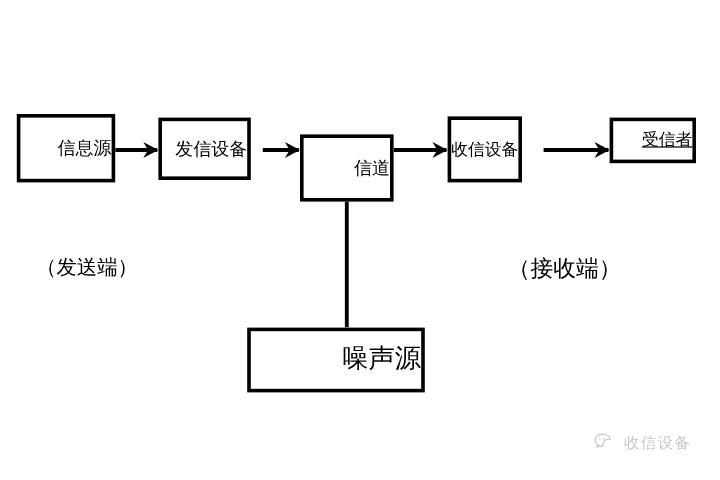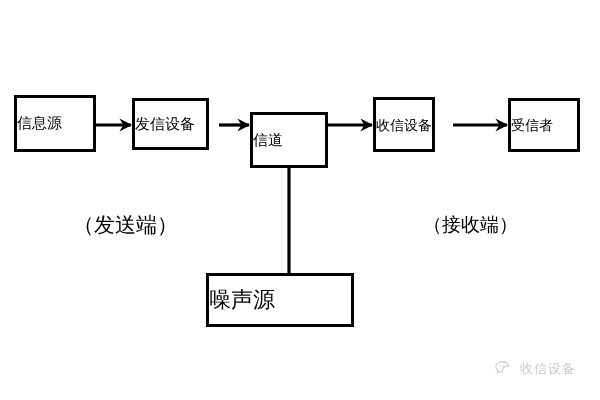--- a/index.html
+++ b/index.html
@@ -24,21 +24,21 @@
     width: 600px;
     height: 400px;
   }
   .node-box {
     position: absolute;
     box-sizing: border-box;
     background: #ffffff;
     border: 3px solid #000000;
     display: flex;
     align-items: center;
-    justify-content: flex-start;
+    justify-content: flex-end;
     color: #000000;
     line-height: 1;
     white-space: nowrap;
   }
   .node-label {
     display: block;
   }
   .side-label {
     position: absolute;
     color: #000000;
@@ -96,29 +96,29 @@
   </div>
 
   <div class="node-box" style="left:250px; top:112px; width:78px; height:56px; font-size:15px;">
     <span class="node-label">信道</span>
   </div>
 
   <div class="node-box" style="left:373px; top:97px; width:62px; height:55px; font-size:14px;">
     <span class="node-label">收信设备</span>
   </div>
 
-  <div class="node-box" style="left:508px; top:98px; width:72px; height:54px; font-size:14px;">
+  <div class="node-box" style="left:508px; top:98px; width:72px; height:38px; font-size:14px;text-decoration:underline;">
     <span class="node-label">受信者</span>
   </div>
 
   <div class="node-box" style="left:206px; top:273px; width:148px; height:54px; font-size:22px;">
     <span class="node-label">噪声源</span>
   </div>
 
-  <div class="side-label" style="left:30px; top:215px; font-size:21px;margin-left:43px;">（发送端）</div>
+  <div class="side-label" style="left:30px; top:215px; font-size:17px;">（发送端）</div>
 
   <div class="side-label" style="left:423px; top:215px; font-size:19px;">（接收端）</div>
 
   <div id="watermark">
     <svg class="wm-logo" viewBox="0 0 24 24" xmlns="http://www.w3.org/2000/svg">
       <path d="M9.4 3.4C5.4 3.4 2.2 6.1 2.2 9.4c0 1.9 1.1 3.6 2.8 4.7l-.7 2.1 2.4-1.2c.8.2 1.7.4 2.7.4.2 0 .5 0 .7-.1-.1-.4-.2-.9-.2-1.3 0-3.1 3-5.6 6.8-5.6.3 0 .5 0 .8.1-.6-2.9-3.7-5-7.1-5z" fill="none" stroke="#4a4a4a" stroke-width="1.3"></path>
       <circle cx="7" cy="8" r="0.9" fill="#4a4a4a"></circle>
       <circle cx="11.4" cy="8" r="0.9" fill="#4a4a4a"></circle>
     </svg>
     <span class="wm-text">收信设备</span>

